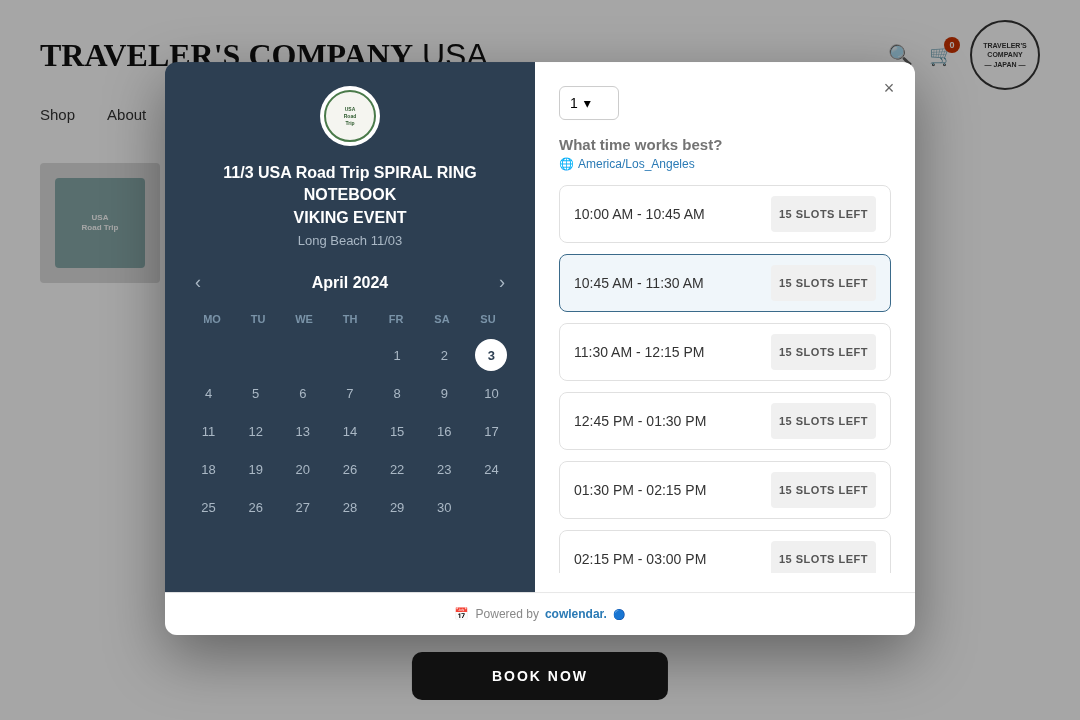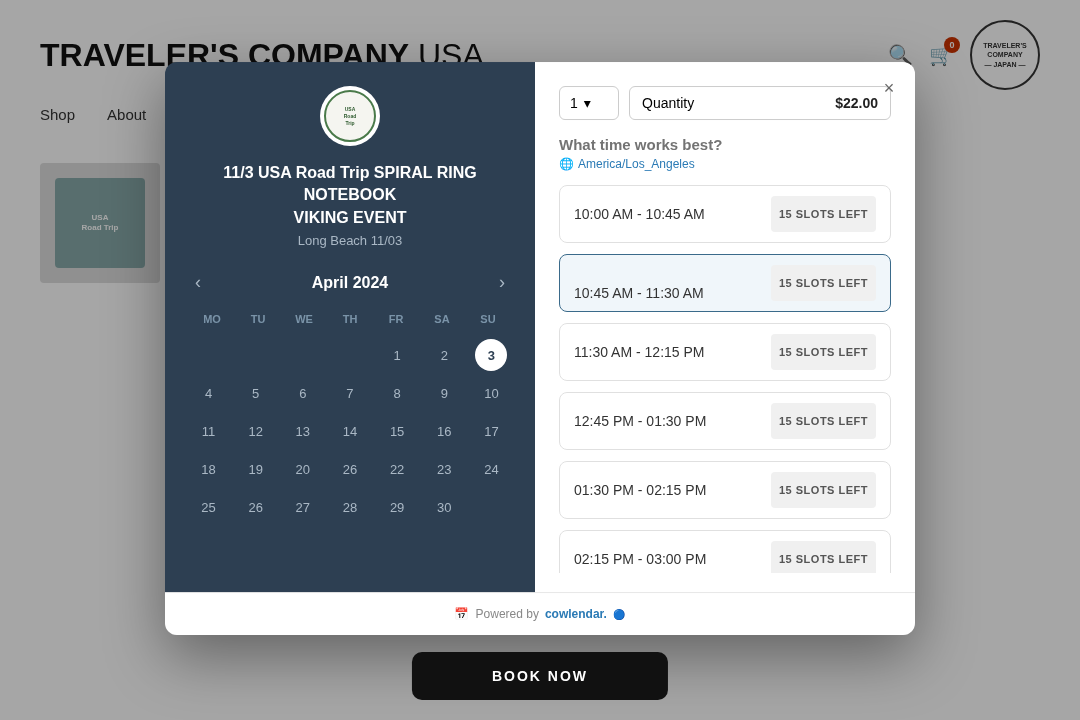--- a/index.html
+++ b/index.html
@@ -303,21 +303,20 @@
       justify-content: space-between;
       border: 1.5px solid #e0e0e0;
       border-radius: 8px;
       padding: 10px 14px;
       cursor: pointer;
     }
 
     .time-slot-row.selected {
       border-color: #3a6a8a;
       background: #f0f6fa;
-      align-items: flex-end;
     }
 
     .time-slot-time {
       font-size: 14px;
       font-weight: 500;
       color: #333;
     }
 
     .slots-badge {
       background: #f0f0f0;
@@ -408,21 +407,21 @@
       display: flex; align-items: center; justify-content: center;
       font-weight: 700;
     }
   </style>
 </head>
 <body>
 
 <div class="bg-page">
   <div class="bg-header">
     <div>
-      <span style="font-size:32px;font-weight:900;color:#111;">TRAVELER'S COMPANY</span><span style="font-size:32px;font-weight:300;color:#111;"> USA</span>
+      <span style="font-size:32px;font-weight:900;color:#111;font-family:Liberation Serif, serif;">TRAVELER'S COMPANY</span><span style="font-size:32px;font-weight:300;color:#111;"> USA</span>
     </div>
     <div style="display:flex;align-items:center;gap:16px;">
       <div class="search-icon-bg">🔍</div>
       <div class="cart-icon-bg">
         🛒
         <div class="cart-badge">0</div>
       </div>
       <div class="bg-logo-circle">
         <div>TRAVELER'S</div>
         <div>COMPANY</div>
@@ -555,24 +554,20 @@
     <div class="right-panel">
       <button class="close-btn">
         <span>×</span>
       </button>
 
       <div class="quantity-row">
         <div class="quantity-select">
           <span>1</span>
           <span>▾</span>
         </div>
-        <div class="quantity-input-box">
-          <span>Quantity</span>
-          <span style="font-weight:600;color:#222;">$22.00</span>
-        </div>
       </div>
 
       <div class="what-time-label">What time works best?</div>
 
       <div class="timezone-row">
         <span style="font-size:12px;">🌐</span>
         <span>America/Los_Angeles</span>
       </div>
 
       <div class="time-slots">

